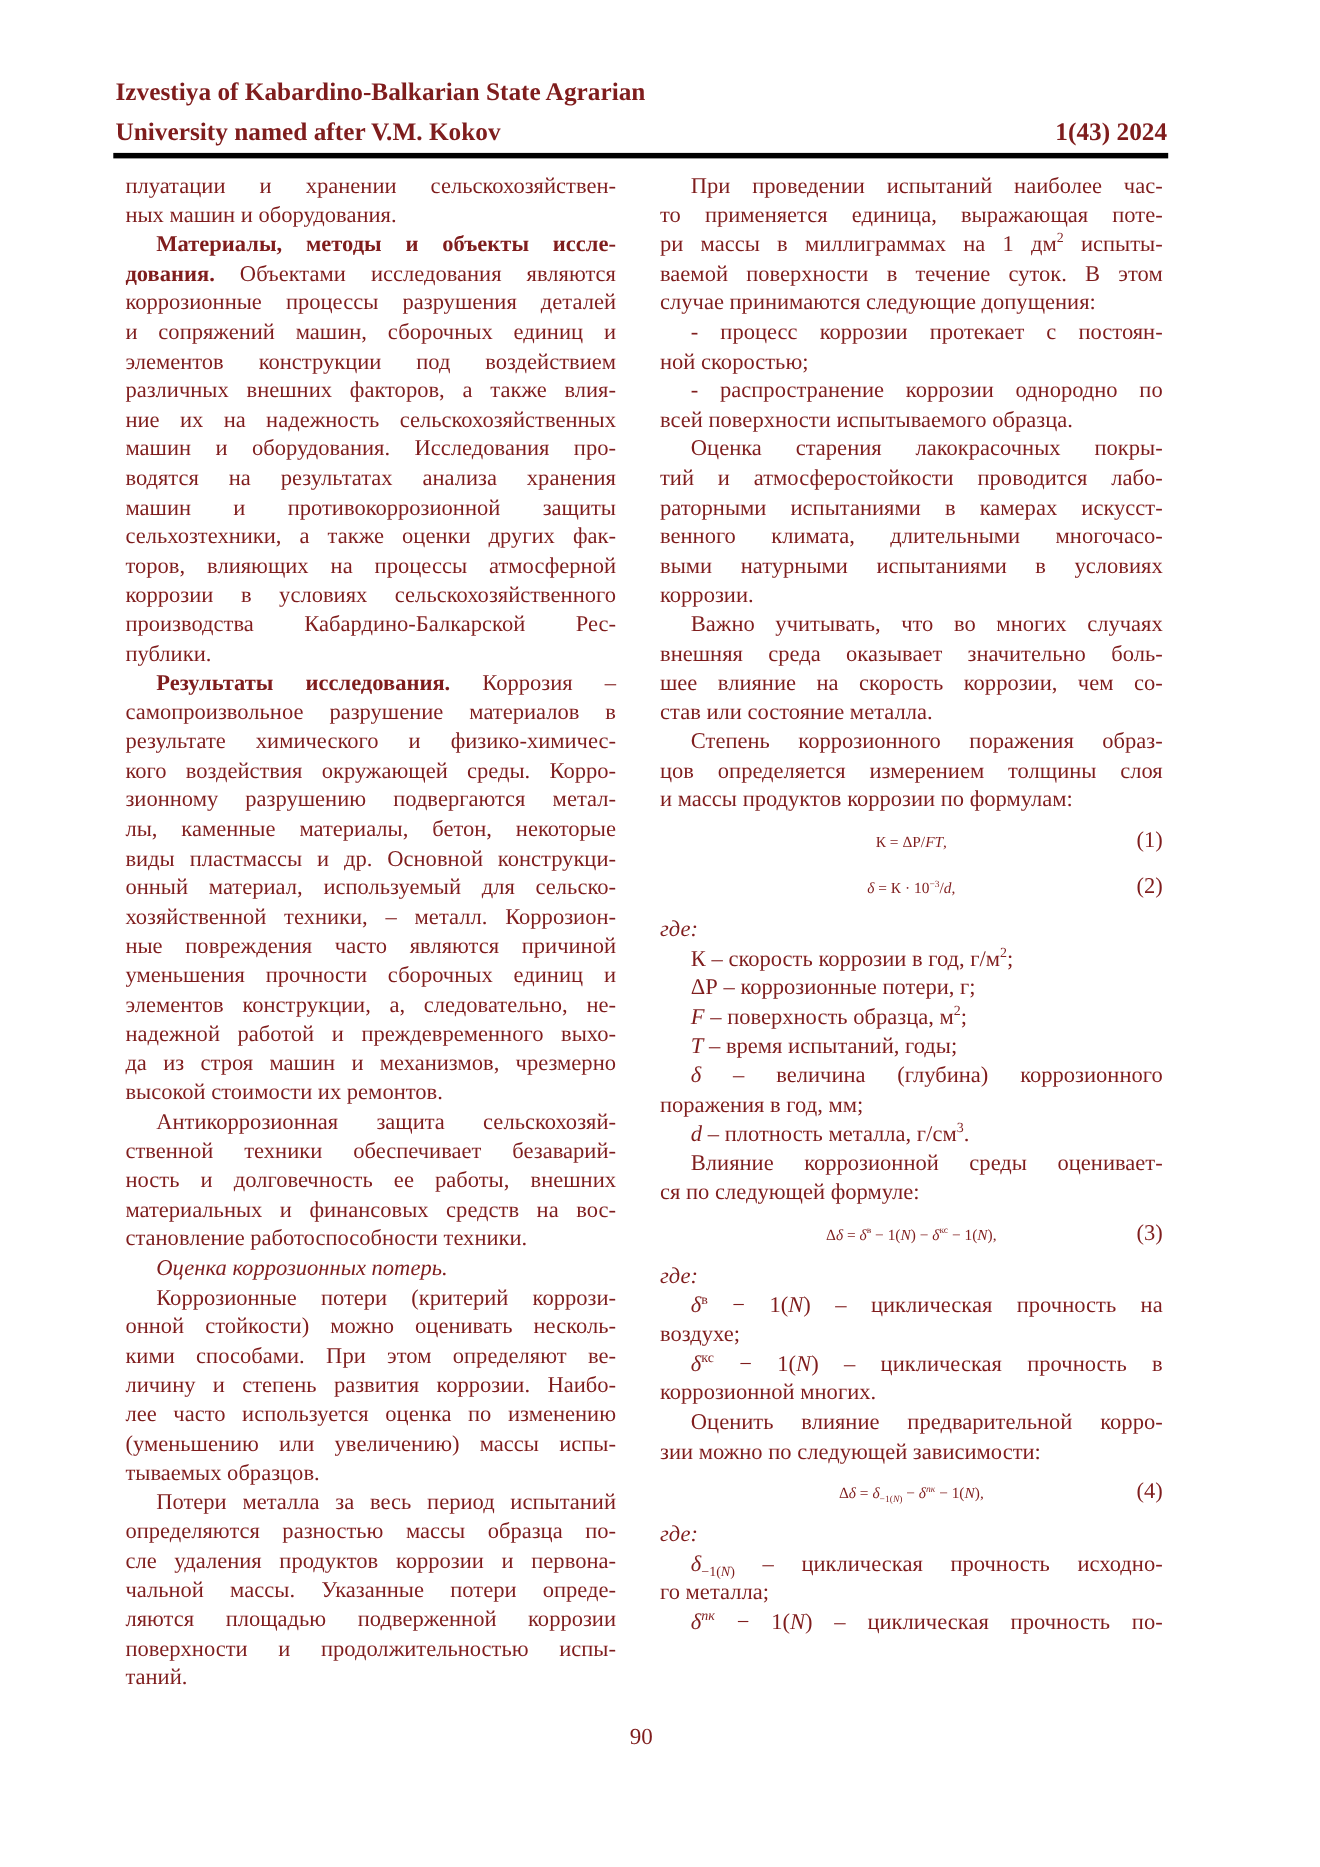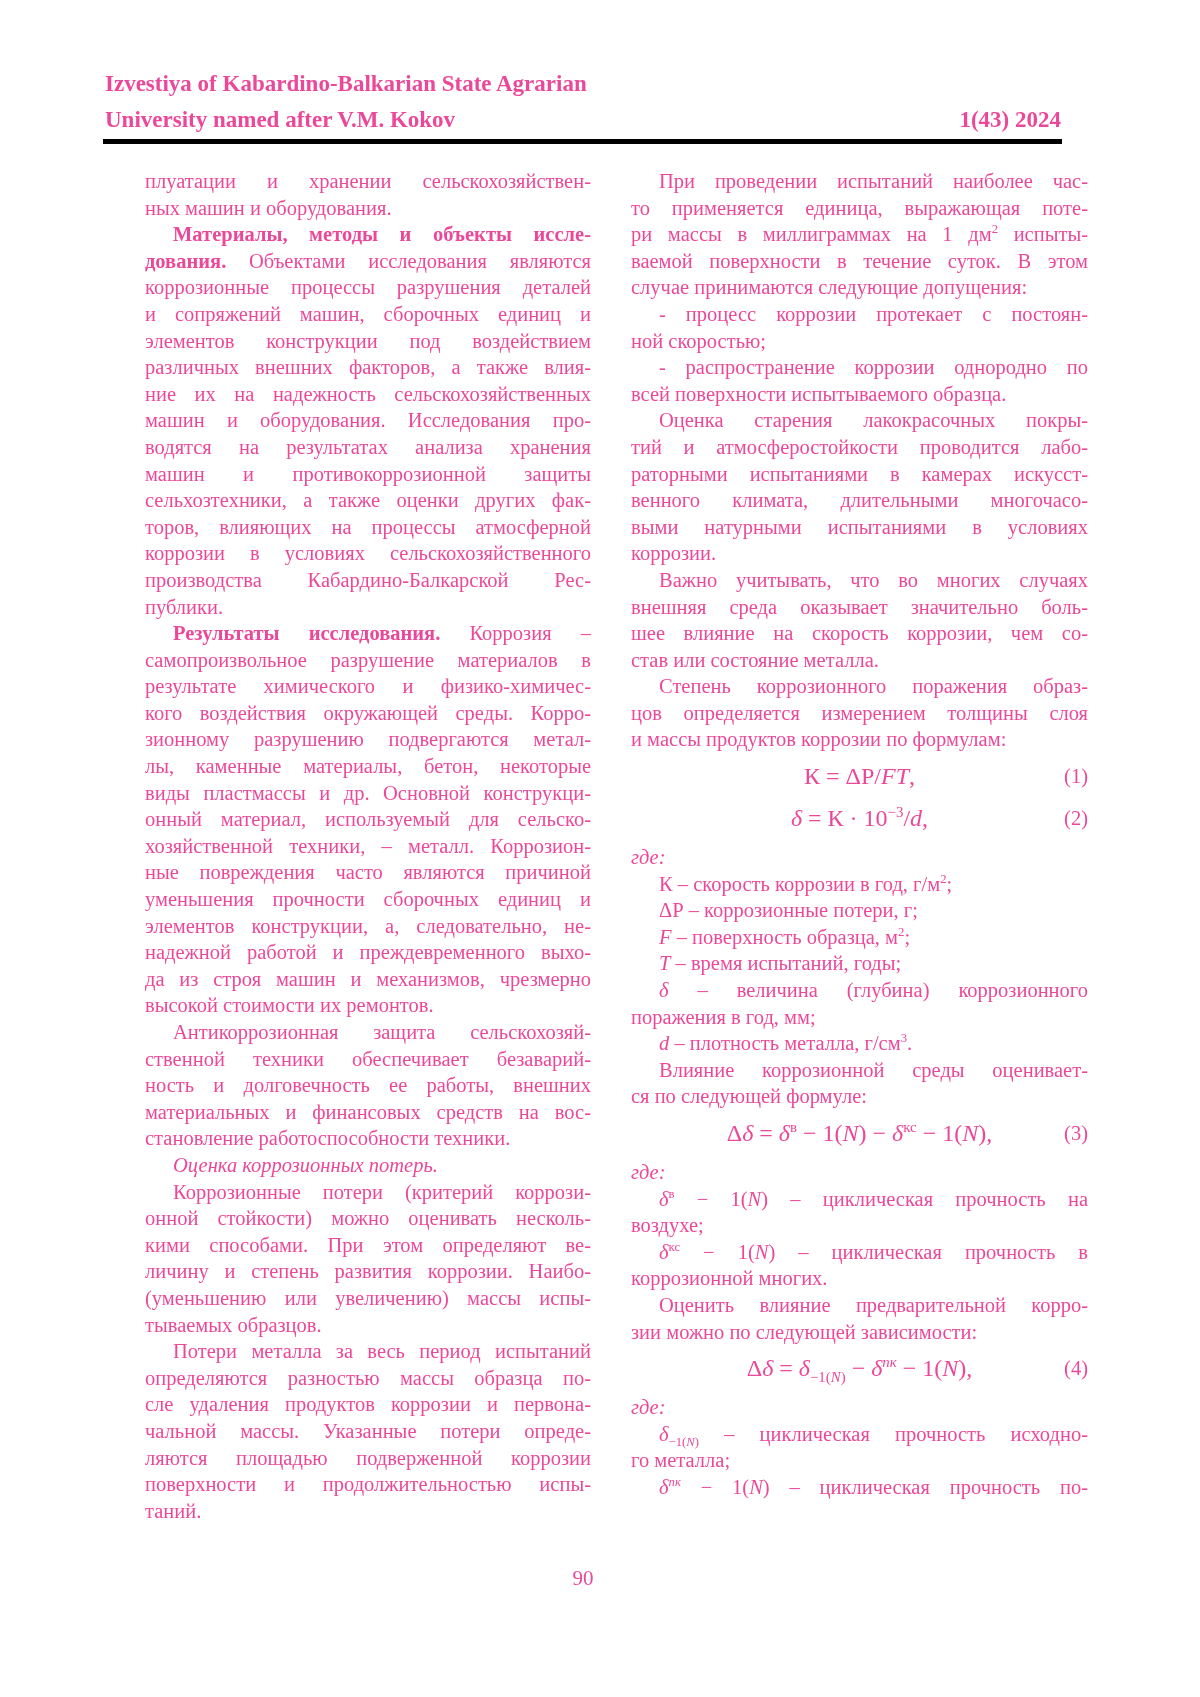--- a/index.html
+++ b/index.html
@@ -1,62 +1,62 @@
 <!DOCTYPE html>
 <html><head>
 <meta charset="utf-8">
 <style>
   html,body{margin:0;padding:0;background:#777;}
   #page{
     position:relative;
     width:1200px;height:1697px;
     margin:0 auto;
     background:#ffffff;
-    color:#ec4899;
+    color:#7f1d1d;
     font-family:"Liberation Serif","DejaVu Serif",serif;
     overflow:hidden;
   }
   
   #header{
     position:absolute;left:105px;top:66px;width:956px;
     font-weight:bold;font-size:23px;line-height:36px;
   }
   #issue{
     position:absolute;right:0;bottom:0;
     font-weight:bold;font-size:23px;line-height:36px;margin-left:20px;
   }
   #header-rule{
     position:absolute;left:103px;top:139px;width:959px;height:5px;
     background:#000;
   }
   
   .col{
-    position:absolute;top:168px;
-    font-size:20.5px;line-height:26.6px;margin-left:31px;
+    position:absolute;top:156px;
+    font-size:20.5px;line-height:26.6px;
   }
   #col-left{left:114px;width:446px;}
   #col-right{left:600px;width:457px;}
   .line{text-align:left;}
   .line.j{
     text-align:justify;
     text-align-last:justify;
     -moz-text-align-last:justify;
   }
   .line.i{text-indent:28px;}
   .line b{font-weight:bold;}
   .line i, .f-body i, .gde{font-style:italic;}
   sup{font-size:0.62em;vertical-align:super;line-height:0;}
   sub{font-size:0.62em;vertical-align:sub;line-height:0;}
   .formula-row{
     position:relative;
     margin:7px 0 10px 0;
     height:32px;line-height:32px;
     text-align:center;
   }
-  .f-body{font-size:24px;}
+  .f-body{font-size:14px;}
   .f-num{
     position:absolute;right:0;top:0;
     font-size:20.5px;
   }
   
   #footer{
     position:absolute;left:105px;top:1566px;width:956px;
     text-align:center;font-size:21px;
   }
 </style>
@@ -109,20 +109,21 @@
       <div class="line j i">Антикоррозионная защита сельскохозяй-</div>
       <div class="line j">ственной техники обеспечивает безаварий-</div>
       <div class="line j">ность и долговечность ее работы, внешних</div>
       <div class="line j">материальных и финансовых средств на вос-</div>
       <div class="line">становление работоспособности техники.</div>
       <div class="line i"><i>Оценка коррозионных потерь.</i></div>
       <div class="line j i">Коррозионные потери (критерий коррози-</div>
       <div class="line j">онной стойкости) можно оценивать несколь-</div>
       <div class="line j">кими способами. При этом определяют ве-</div>
       <div class="line j">личину и степень развития коррозии. Наибо-</div>
+      <div class="line j">лее часто используется оценка по изменению</div>
       <div class="line j">(уменьшению или увеличению) массы испы-</div>
       <div class="line">тываемых образцов.</div>
       <div class="line j i">Потери металла за весь период испытаний</div>
       <div class="line j">определяются разностью массы образца по-</div>
       <div class="line j">сле удаления продуктов коррозии и первона-</div>
       <div class="line j">чальной массы. Указанные потери опреде-</div>
       <div class="line j">ляются площадью подверженной коррозии</div>
       <div class="line j">поверхности и продолжительностью испы-</div>
       <div class="line">таний.</div>
     </div>

